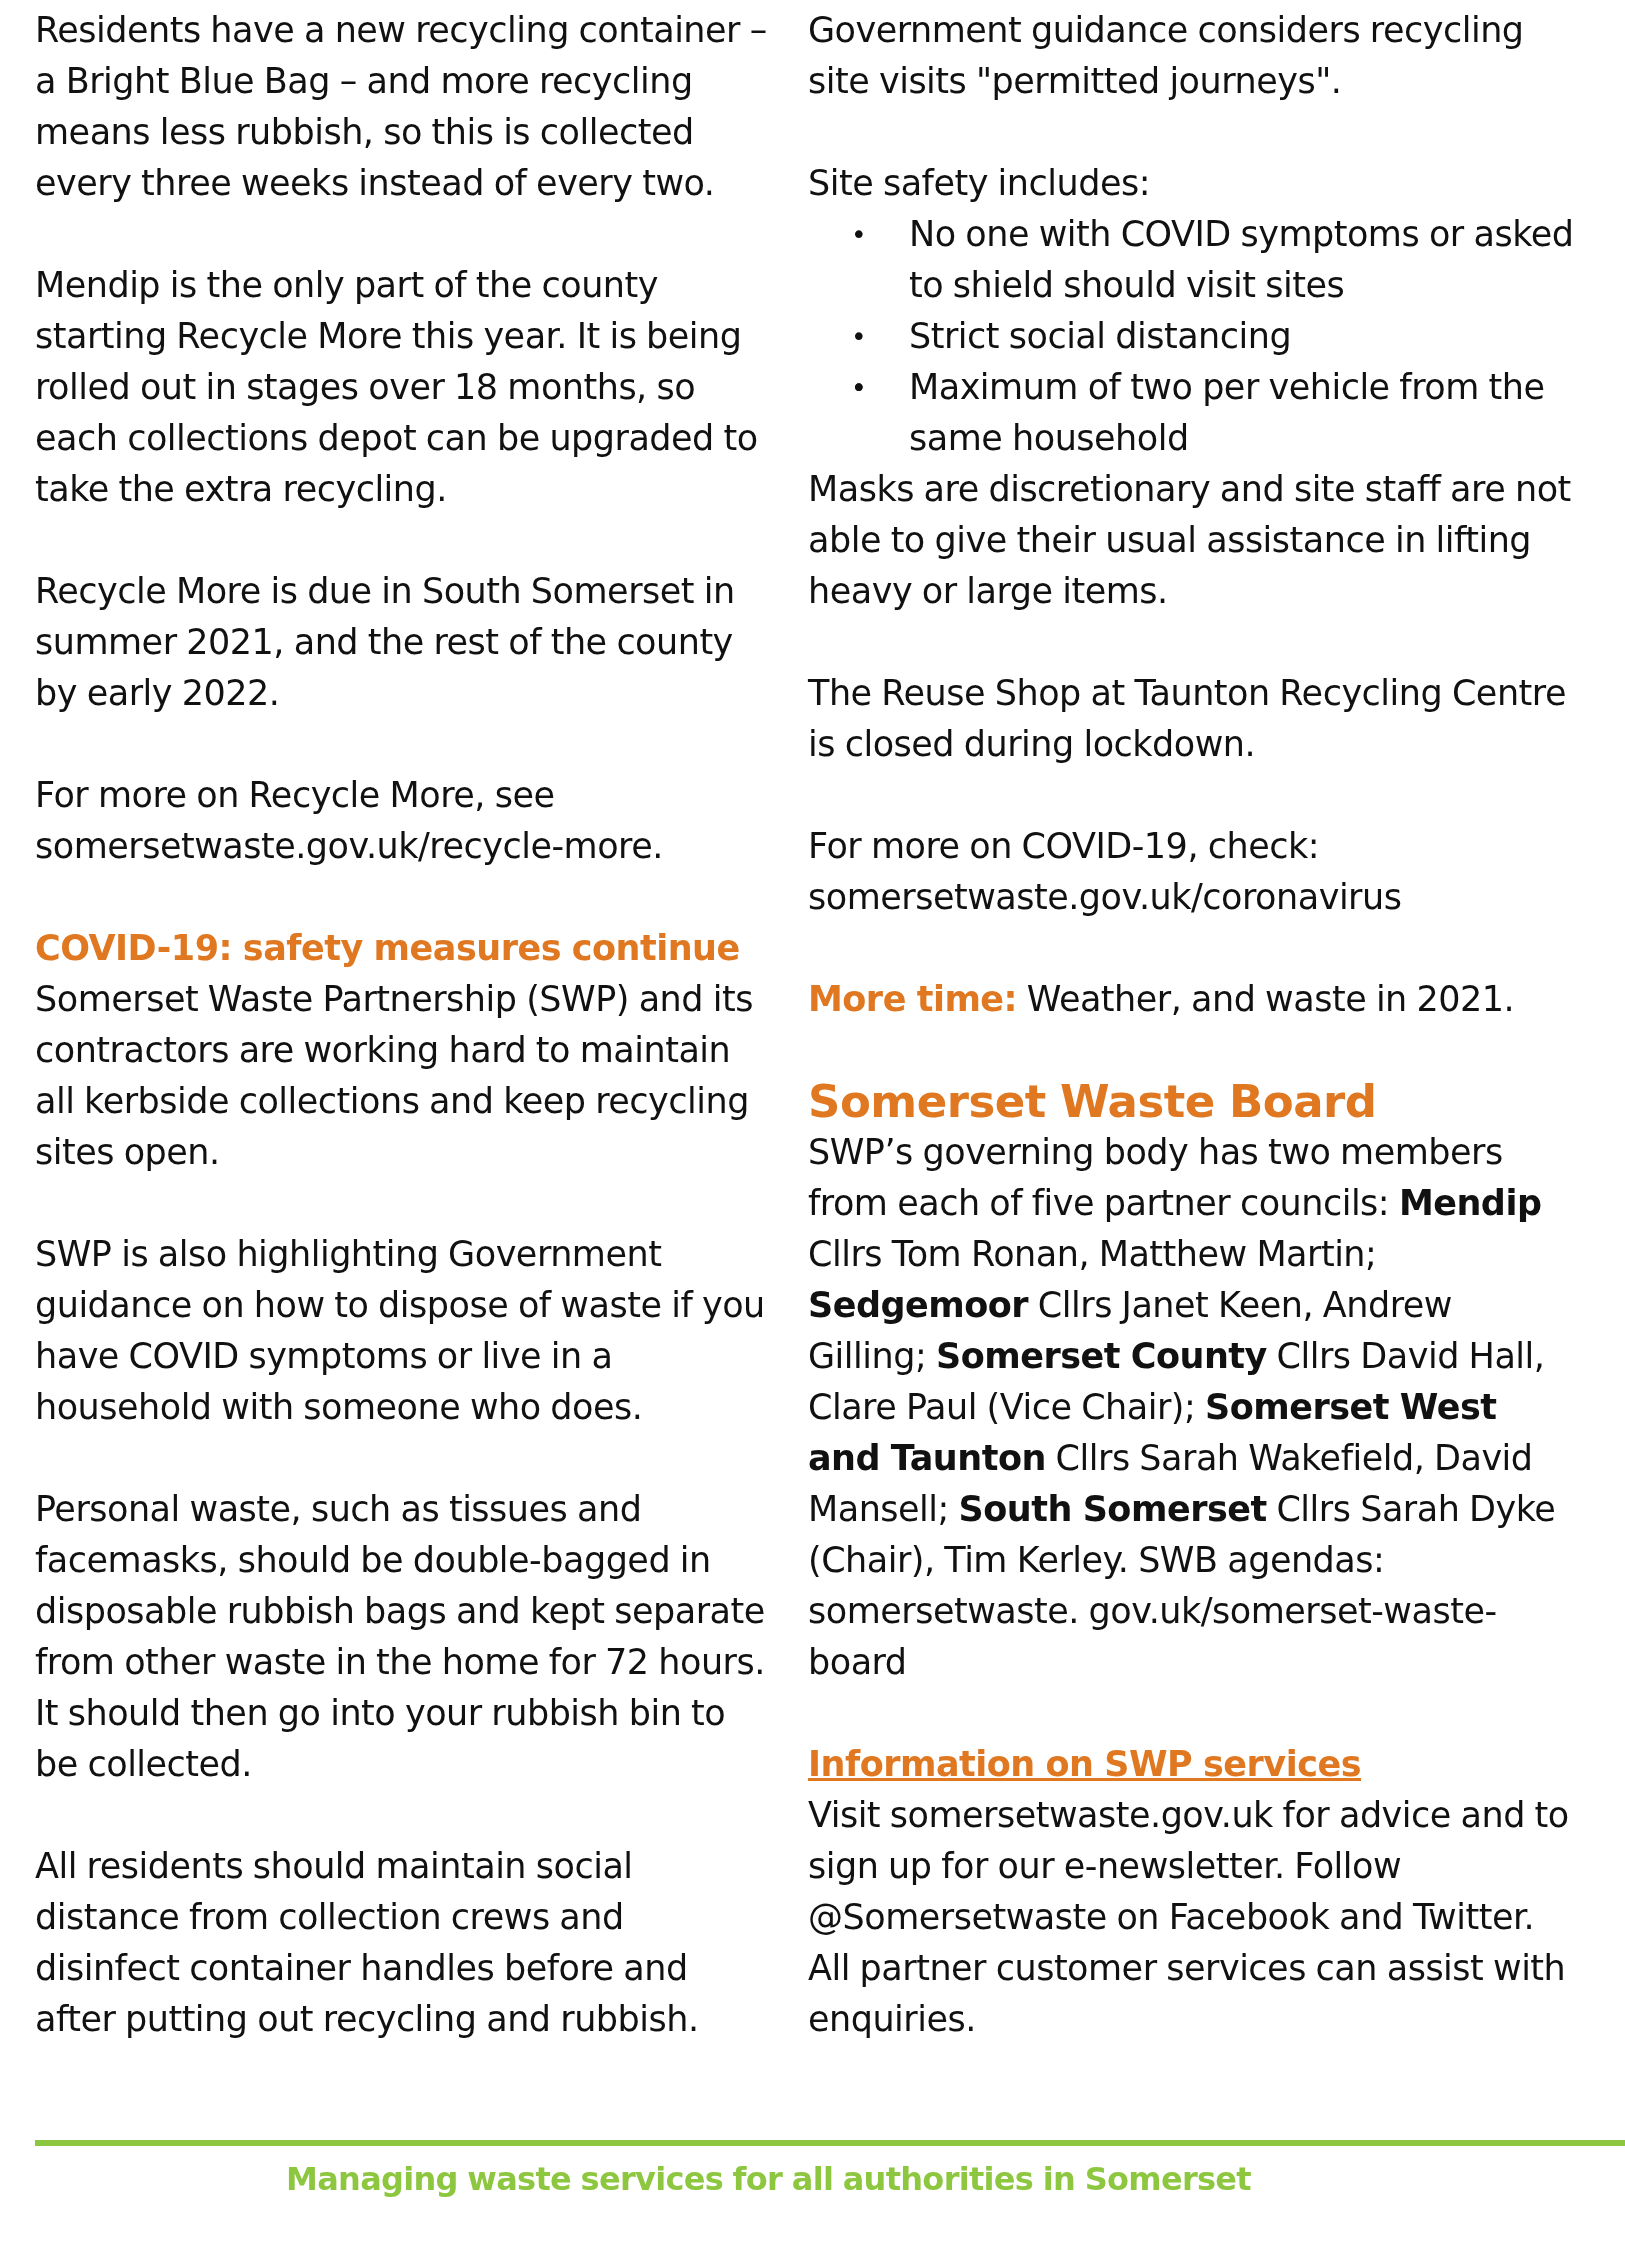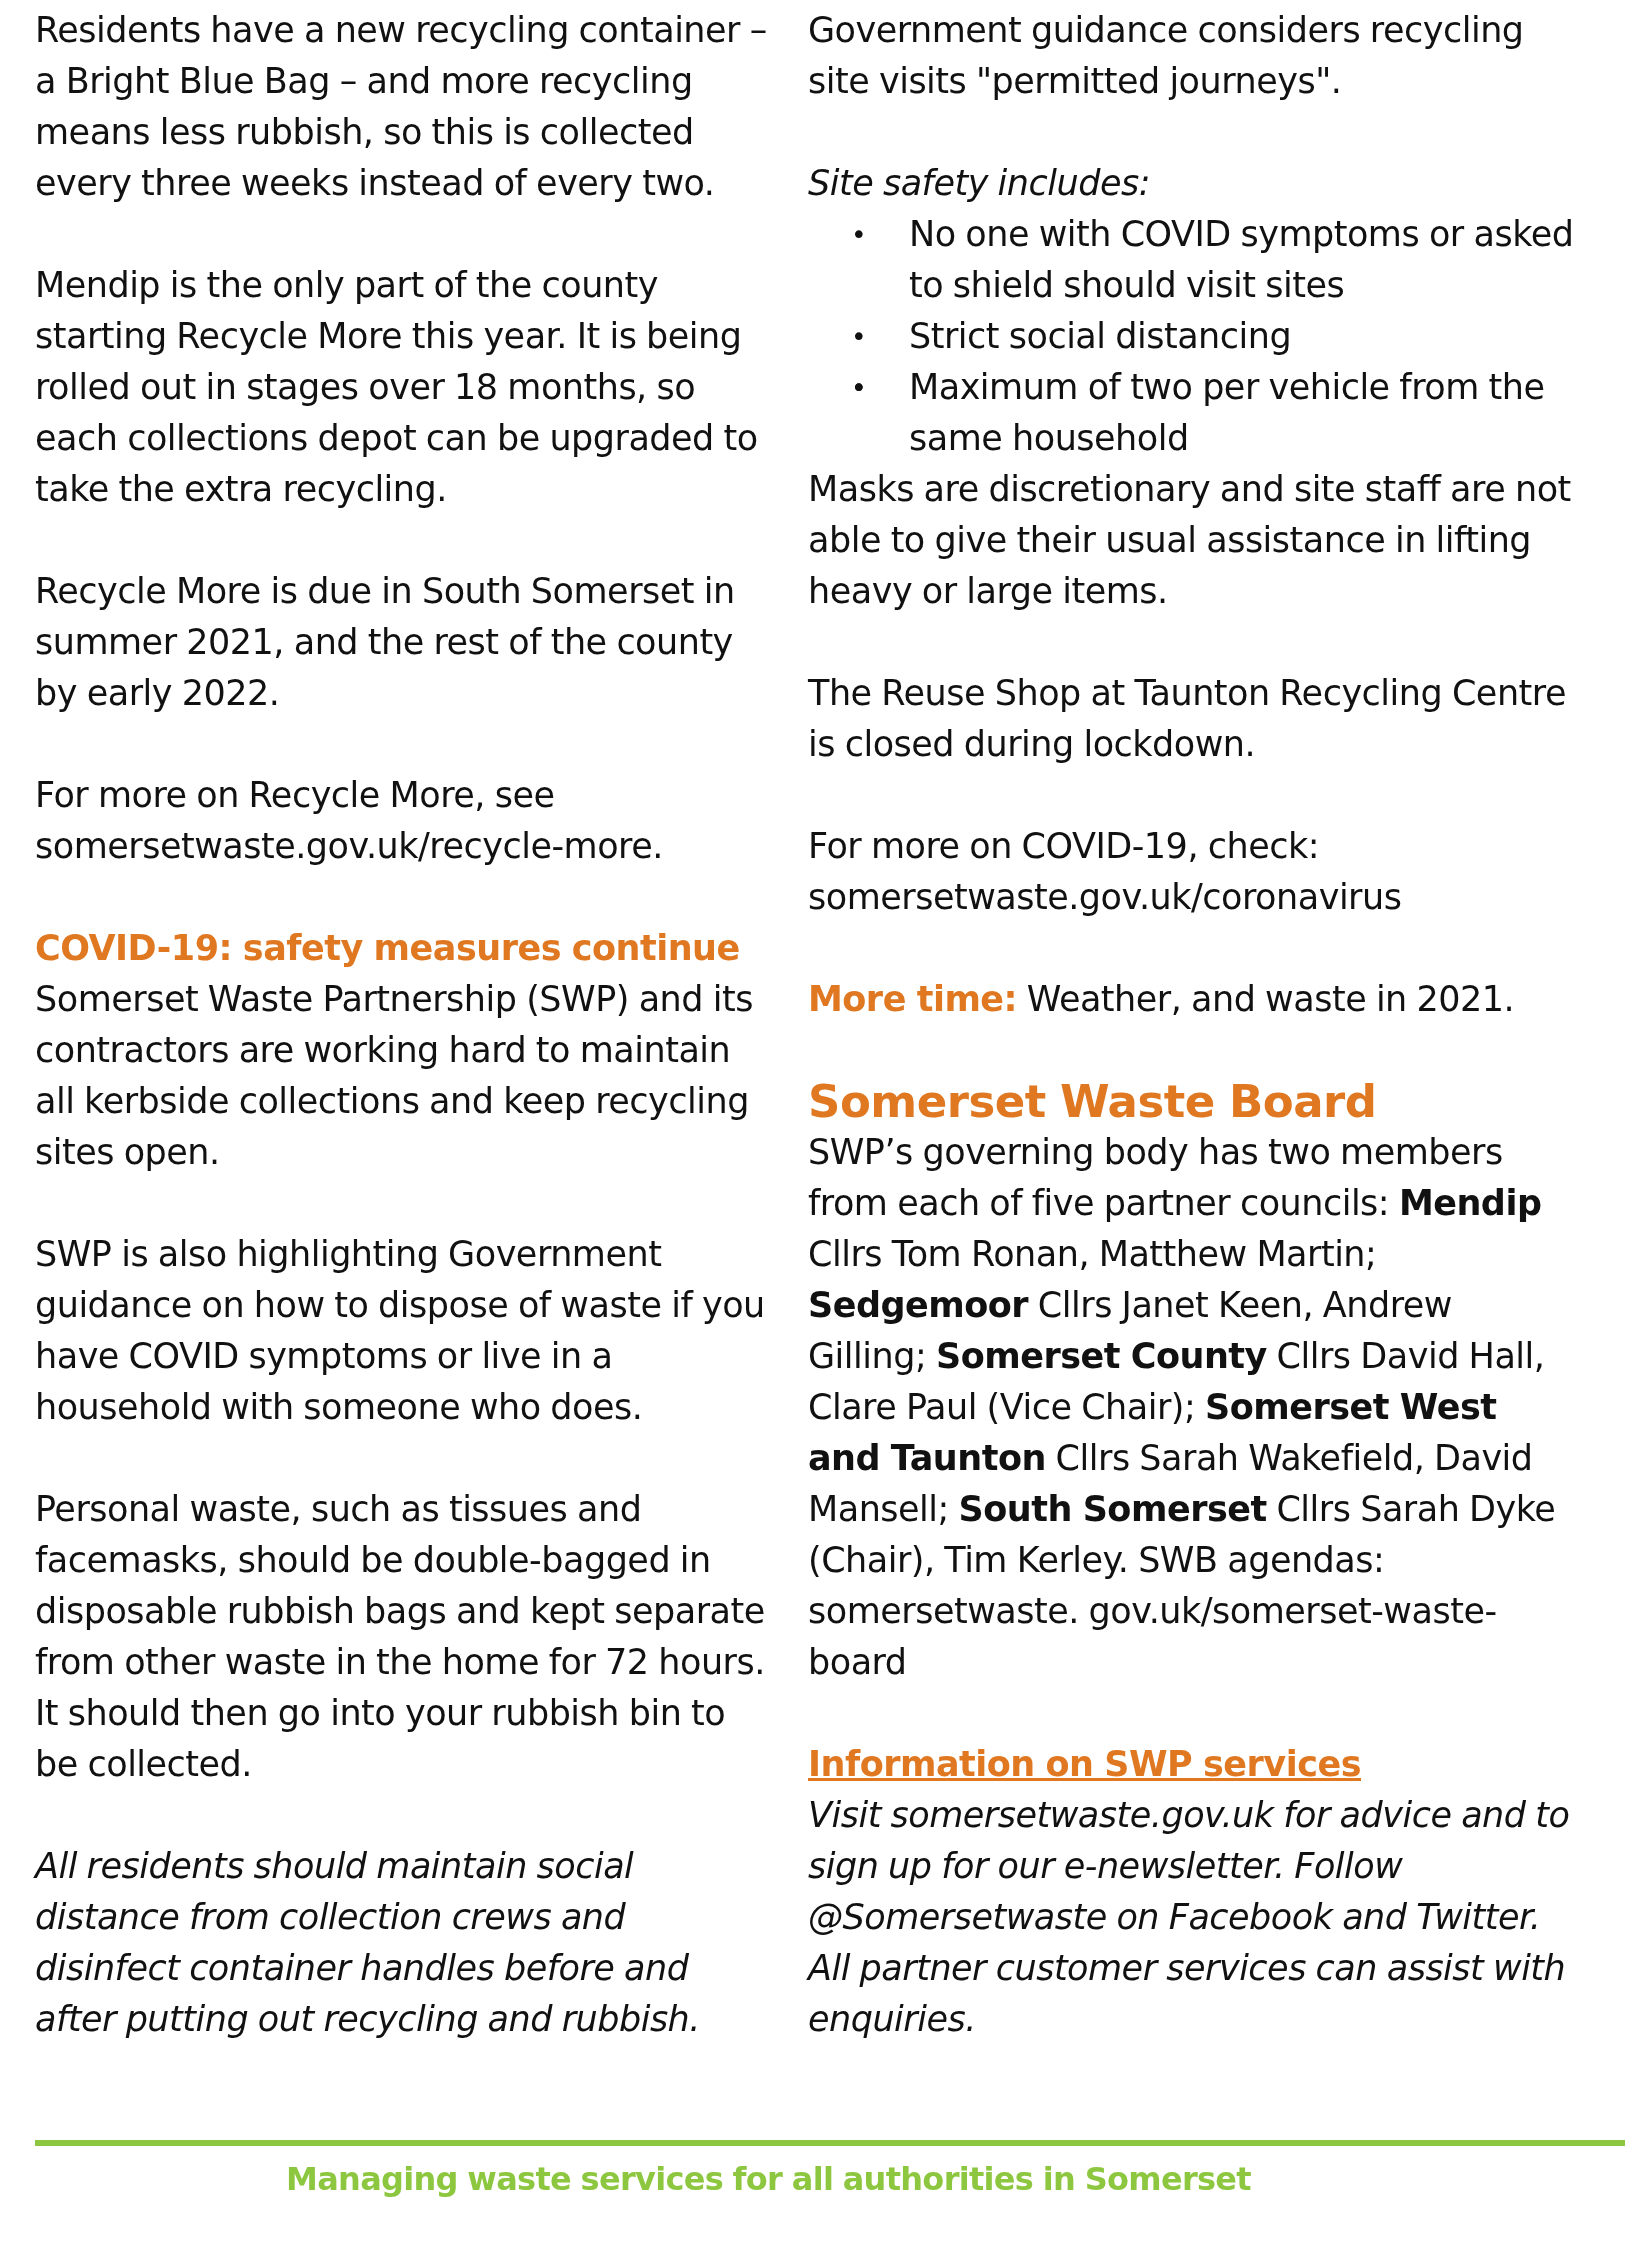--- a/index.html
+++ b/index.html
@@ -19,21 +19,21 @@
       position: absolute;
       top: 5.3px;
       font-size: 35px;
       line-height: 51px;
       letter-spacing: -0.5px;
       word-spacing: -0.9px;
     }
     .col-left { left: 35px; width: 741px; }
     .col-right { left: 800px; width: 768px; margin-left: 8px; }
     .para { margin: 0 0 51px 0; }
-    .para.tight { margin-bottom: 0; font-style: italic; }
+    .para.tight { margin-bottom: 0; }
     .heading {
       color: #E07822;
       font-weight: bold;
       margin: 0;
     }
     .inline-heading {
       color: #E07822;
       font-weight: bold;
     }
     strong { font-weight: bold; }

